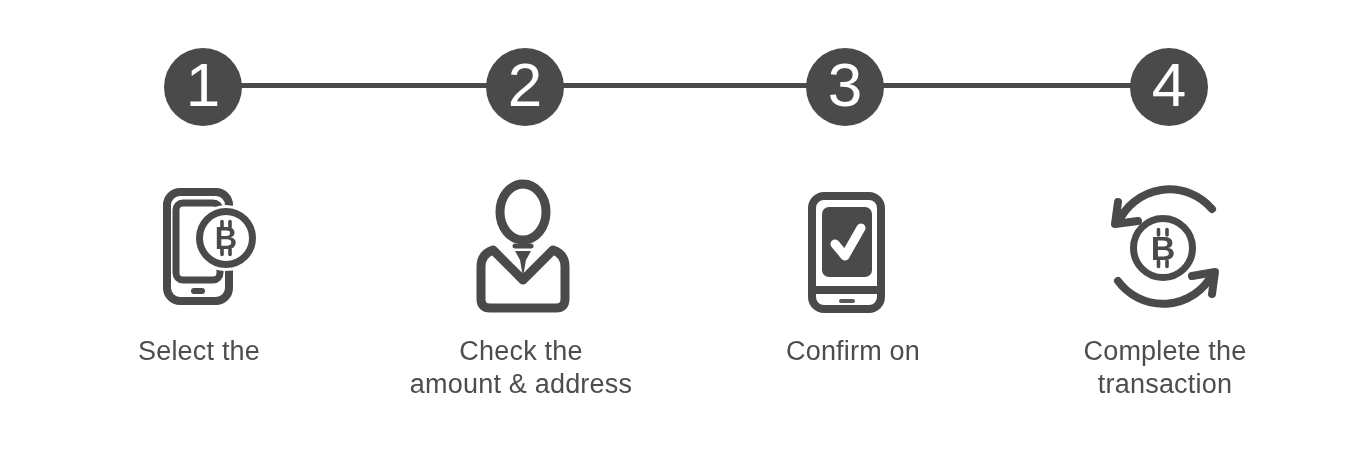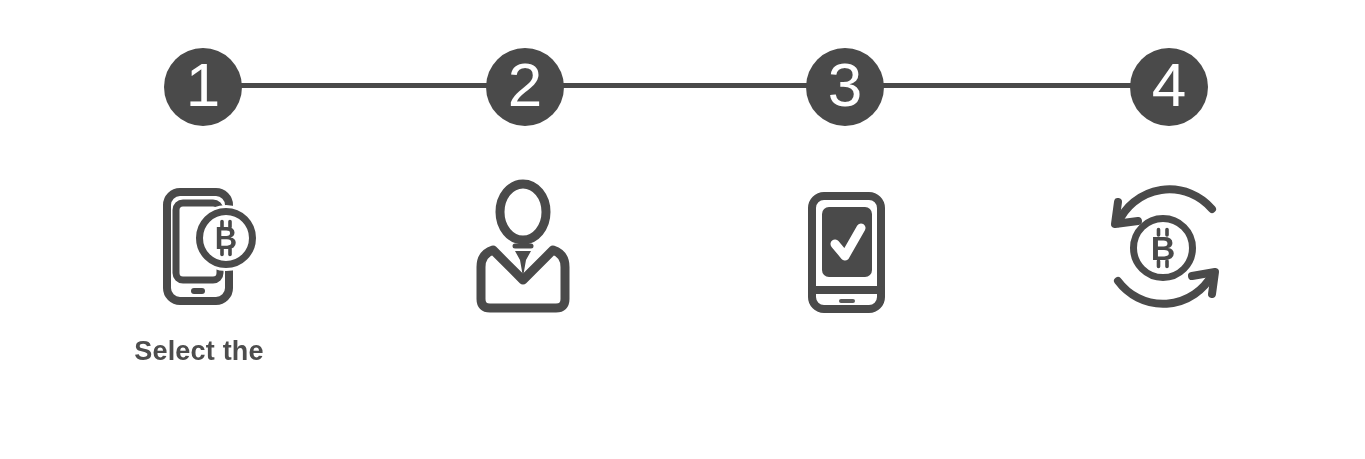--- a/index.html
+++ b/index.html
@@ -54,21 +54,20 @@
 
   .step-label {
     position: absolute;
     top: 335px;
     width: 340px;
     text-align: center;
     font-size: 27px;
     line-height: 33px;
     color: #4d4d4d;
     letter-spacing: 0.2px;
-    font-weight: bold;
   }
   .label1 { left: 29px; }
   .label2 { left: 351px; }
   .label3 { left: 683px; }
   .label4 { left: 995px; }
 
   svg .stroke {
     fill: none;
     stroke: #4a4a4a;
     stroke-linecap: round;
@@ -133,16 +132,25 @@
     <path class="stroke" stroke-width="3.6" d="M58.5,54.5 V60 M67,54.5 V60 M58.5,86 V91.5 M67,86 V91.5"></path>
     <path class="stroke" stroke-width="8" d="M112,34 A56,56 0 0 0 18,48"></path>
     <path class="stroke" stroke-width="8" d="M18,27 L15,49 L38,46"></path>
     <path class="stroke" stroke-width="8" d="M18,106 A56,56 0 0 0 112,100"></path>
     <path class="stroke" stroke-width="8" d="M112,119 L115,97 L92,101"></path>
   </svg>
 
   <div class="step-label label1">
     <div>Select the</div>
   </div>
+  <div class="step-label label2">
+    <div>Check the</div>
+    <div>amount &amp; address</div>
+  </div>
   <div class="step-label label3">
+    <div>Confirm on</div>
+  </div>
+  <div class="step-label label4">
+    <div>Complete the</div>
+    <div>transaction</div>
   </div>
 
 </div>
 
 </body></html>

